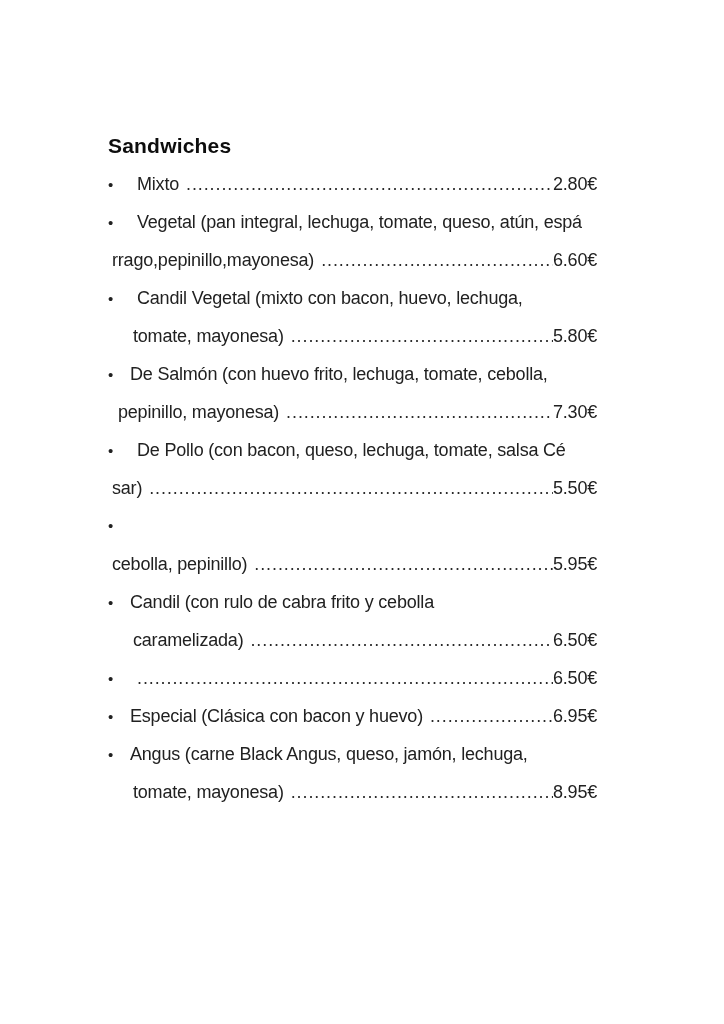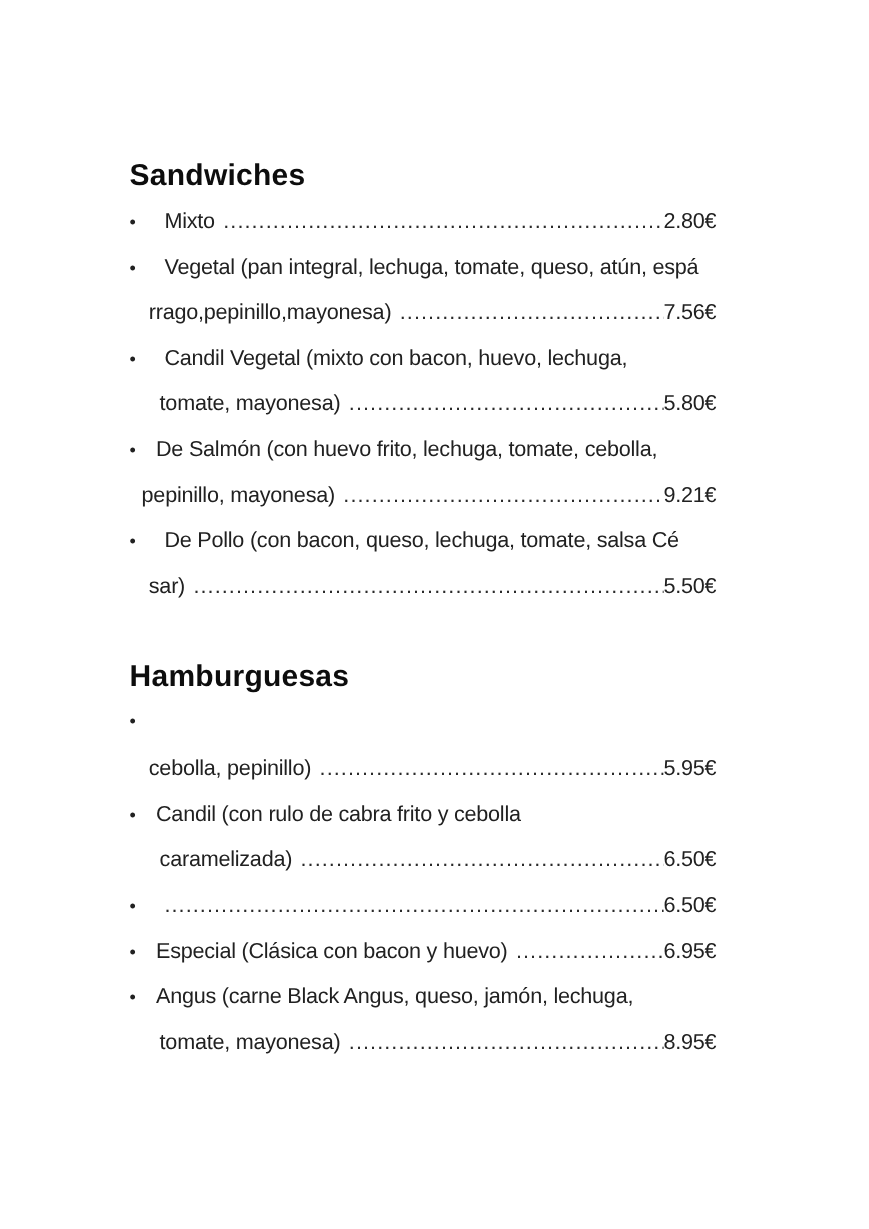--- a/index.html
+++ b/index.html
@@ -11,21 +11,21 @@
     position: relative;
   }
   .content {
     position: absolute;
     top: 0; left: 0;
     padding: 127px 0 0 108px;
     width: 489px;
   }
   .section-title {
     margin: 0;
-    font-size: 25px;
+    font-size: 21px;
     font-weight: 700;
     color: #0d0d0d;
     height: 38px;
     line-height: 38px;
     letter-spacing: 0.2px;
   }
   .section-2 .section-title { margin-top: 38px; }
   .row {
     display: flex;
     align-items: baseline;
@@ -36,21 +36,21 @@
     white-space: nowrap;
   }
   .bullet {
     display: inline-block;
     flex: 0 0 auto;
     font-size: 15px;
     color: #212121;
   }
   .bullet.wide   { width: 29px; }
   .bullet.narrow { width: 22px; }
-  .ind-0 { margin-left: 16px; }
+  .ind-0 { margin-left: 4px; }
   .ind-1 { margin-left: 10px; }
   .ind-2 { margin-left: 25px; }
   .txt { flex: 0 0 auto; }
   .dots {
     flex: 1 1 auto;
     min-width: 0;
     overflow: hidden;
     white-space: nowrap;
     padding-left: 7px;
     padding-right: 10px;
@@ -75,21 +75,21 @@
     </div>
 
     <div class="row">
       <span class="bullet wide">•</span>
       <span class="txt">Vegetal (pan integral, lechuga, tomate, queso, atún, espá</span>
     </div>
 
     <div class="row ind-0">
       <span class="txt">rrago,pepinillo,mayonesa)</span>
       <span class="dots">............................................................................................................................................</span>
-      <span class="price">7.56€</span>
+      <span class="price">6.60€</span>
     </div>
 
     <div class="row">
       <span class="bullet wide">•</span>
       <span class="txt">Candil Vegetal (mixto con bacon, huevo, lechuga,</span>
     </div>
 
     <div class="row ind-2">
       <span class="txt">tomate, mayonesa)</span>
       <span class="dots">............................................................................................................................................</span>
@@ -97,37 +97,36 @@
     </div>
 
     <div class="row">
       <span class="bullet narrow">•</span>
       <span class="txt">De Salmón (con huevo frito, lechuga, tomate, cebolla,</span>
     </div>
 
     <div class="row ind-1">
       <span class="txt">pepinillo, mayonesa)</span>
       <span class="dots">............................................................................................................................................</span>
-      <span class="price">9.21€</span>
+      <span class="price">7.30€</span>
     </div>
 
     <div class="row">
       <span class="bullet wide">•</span>
       <span class="txt">De Pollo (con bacon, queso, lechuga, tomate, salsa Cé</span>
     </div>
 
     <div class="row ind-0">
       <span class="txt">sar)</span>
       <span class="dots">............................................................................................................................................</span>
       <span class="price">5.50€</span>
     </div>
   </div>
 
   <div class="section section-2">
-    <h2 class="section-title">Hamburguesas</h2>
 
     <div class="row">
       <span class="bullet wide">•</span>
     </div>
 
     <div class="row ind-0">
       <span class="txt">cebolla, pepinillo)</span>
       <span class="dots">............................................................................................................................................</span>
       <span class="price">5.95€</span>
     </div>

